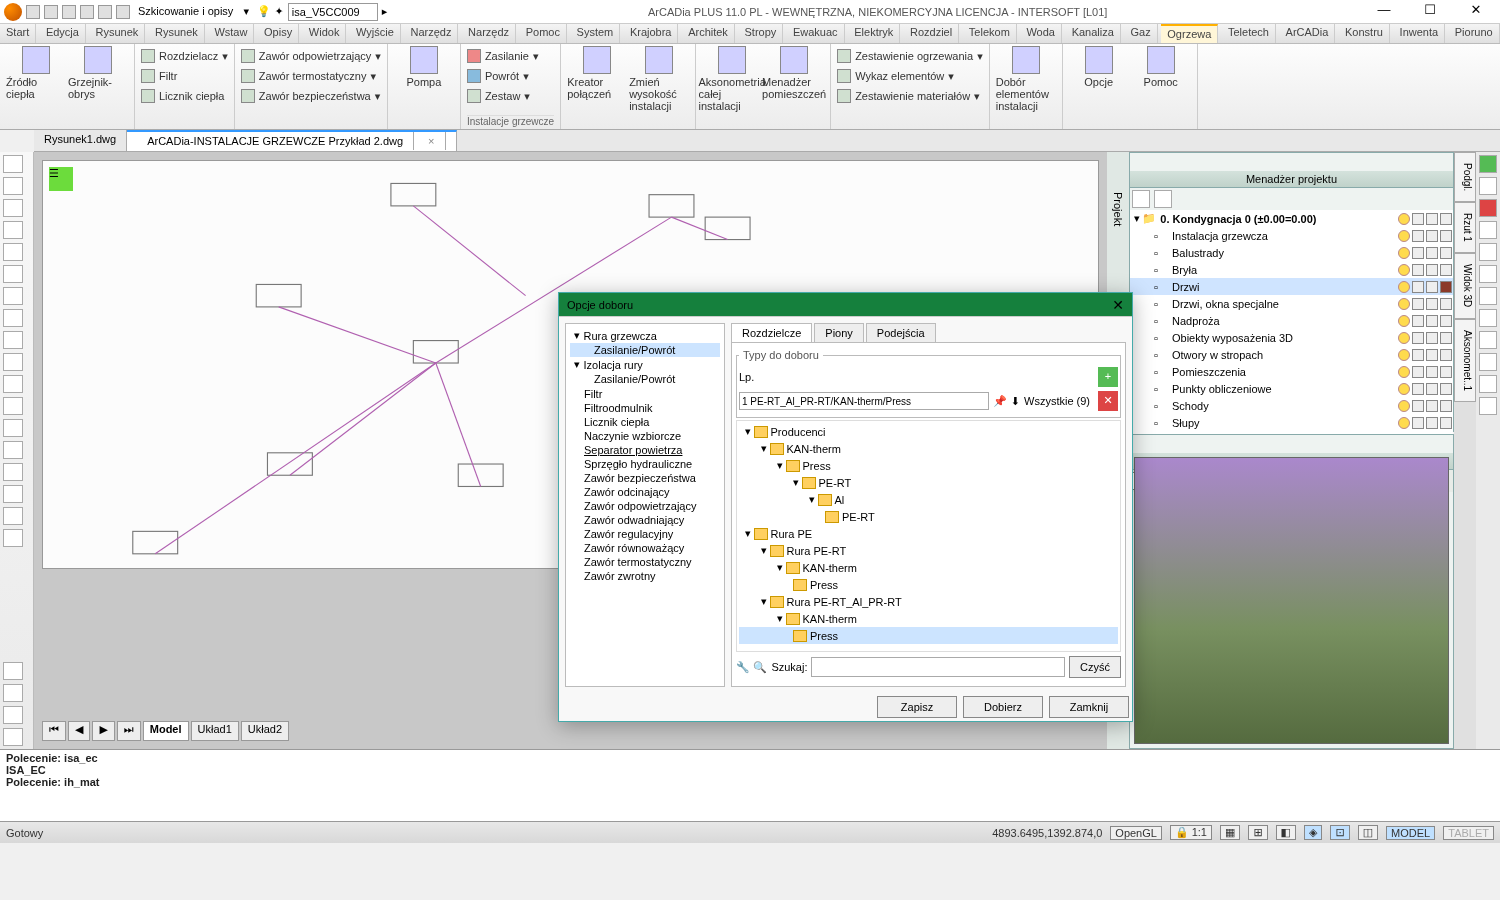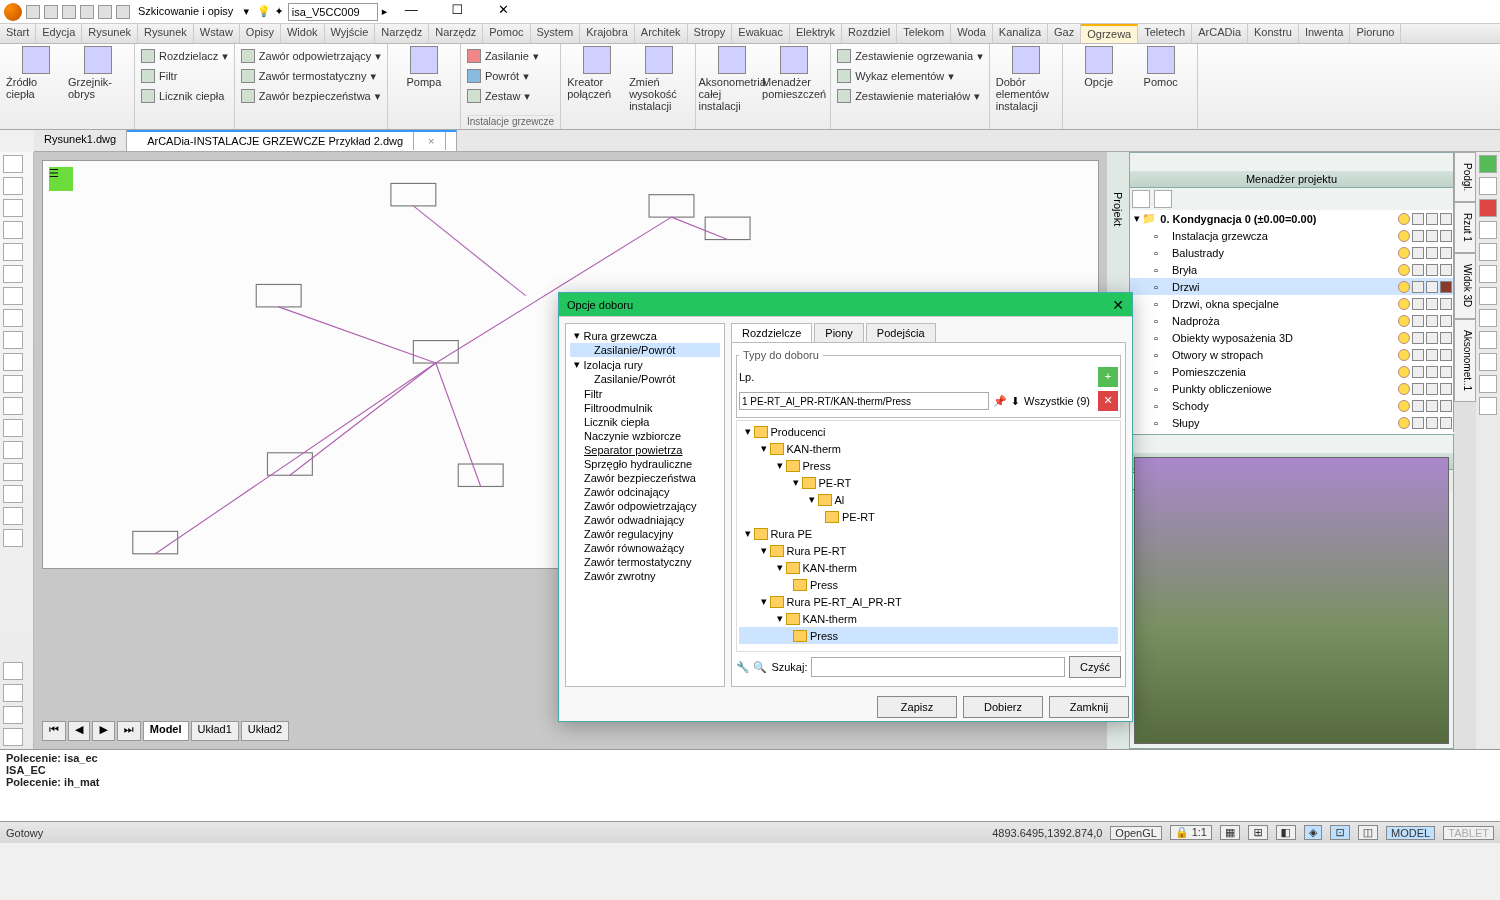--- a/index.html
+++ b/index.html
@@ -8,21 +8,21 @@
 .title-bar .icon { width: 18px; height: 18px; background: radial-gradient(circle at 30% 30%, #ff8c00, #c05000); border-radius: 50%; margin-right: 4px; }
 .qat { display: flex; gap: 4px; margin-right: 8px; }
 .qat span { width: 14px; height: 14px; background: #e0e0e0; border: 1px solid #999; }
 .menu-strip { display: flex; gap: 10px; margin-right: 8px; }
 .menu-strip span { cursor: pointer; }
 .doc-search { height: 18px; width: 90px; border: 1px solid #999; padding: 0 3px; background: #fff; }
 .title-text { flex: 1; text-align: center; color: #555; }
 .win-controls { display: flex; gap: 6px; }
 .win-controls span { width: 40px; height: 20px; text-align: center; cursor: pointer; font-size: 13px; }
 
-.tabs { height: 20px; background: linear-gradient(#f4f4f4,#e0e0e0); display: flex; border-bottom: 1px solid #bbb; }
+.tabs { height: 20px; background: linear-gradient(#f4f4f4,#e0e0e0); display: flex; border-bottom: 1px solid #bbb; justify-content: space-between; }
 .tabs span { padding: 2px 6px; border-right: 1px solid #ccc; cursor: pointer; color: #444; }
 .tabs span.active { background: #fff6d8; border-top: 2px solid #ffb000; }
 
 .ribbon { height: 86px; background: linear-gradient(#fdfdfd,#ececec); border-bottom: 1px solid #aaa; display: flex; }
 .rib-group { border-right: 1px solid #ccc; padding: 2px 6px; display: flex; flex-direction: column; }
 .rib-big { display: flex; flex-direction: column; align-items: center; width: 60px; cursor: pointer; gap: 2px; color: #333; }
 .rib-big .ic { width: 28px; height: 28px; background: #d0d0ff; border: 1px solid #888; }
 .rib-row { display: flex; align-items: center; gap: 4px; cursor: pointer; height: 20px; color: #333; }
 .rib-row .ic { width: 14px; height: 14px; background: #d0e0d0; border: 1px solid #888; }
 .rib-title { text-align: center; color: #666; font-size: 10px; border-top: 1px solid #ddd; margin-top: auto; }
@@ -56,21 +56,21 @@
 .far-right-tools .t { width: 18px; height: 18px; border: 1px solid #aaa; background: #fff; }
 
 .cmd-area { height: 72px; background: #fff; border-top: 1px solid #999; font-family: Consolas, monospace; font-size: 12px; padding: 2px 6px; color: #222; font-weight: bold; }
 .status-bar { height: 22px; background: linear-gradient(#e8e8e8,#d8d8d8); border-top: 1px solid #999; display: flex; align-items: center; padding: 0 6px; color: #333; }
 .status-bar .right { margin-left: auto; display: flex; gap: 8px; align-items: center; }
 .status-bar .btn { border: 1px solid #888; padding: 0 4px; background: #f0f0f0; cursor: pointer; }
 .status-bar .btn.active { background: #bfe0ff; }
 
 
 .dialog { position: absolute; top: 292px; left: 558px; width: 575px; height: 430px; background: #f8f8f8; border: 1px solid #4aa; box-shadow: 0 4px 20px rgba(0,0,0,0.3); display: flex; flex-direction: column; z-index: 100; }
-.dlg-title { height: 24px; background: #22c55e; display: flex; align-items: center; padding: 8px 8px; border-bottom: 1px solid #ccc; }
+.dlg-title { height: 24px; background: #15803d; display: flex; align-items: center; padding: 8px 8px; border-bottom: 1px solid #ccc; }
 .dlg-title .x { margin-left: auto; cursor: pointer; font-size: 14px; }
 .dlg-body { flex: 1; display: flex; padding: 6px; gap: 6px; }
 .dlg-left { width: 160px; border: 1px solid #bbb; background: #fff; padding: 4px; overflow: auto; }
 .dlg-left div { padding: 1px 4px; cursor: pointer; }
 .dlg-left div.hdr { font-weight: normal; display:flex; align-items:center; gap:4px; }
 .dlg-left div.sel { background: #cce4ff; }
 .dlg-right { flex: 1; display: flex; flex-direction: column; }
 .dlg-tabs { display: flex; border-bottom: 1px solid #bbb; }
 .dlg-tabs span { padding: 3px 10px; border: 1px solid #bbb; border-bottom: none; background: #eee; cursor: pointer; margin-right: 2px; }
 .dlg-tabs span.active { background: #fff; }
@@ -117,20 +117,21 @@
     <span></span>
   </div>
   <div class="menu-strip">
     <span>Szkicowanie i opisy</span>
     <span>▾</span>
   </div>
   <span>💡</span>
   <span style="margin:0 4px">✦</span>
   <input class="doc-search" value="isa_V5CC009" style="">
   <span style="margin:0 4px">▸</span>
+  <div class="title-text">ArCADia PLUS 11.0 PL - WEWNĘTRZNA, NIEKOMERCYJNA LICENCJA - INTERSOFT [L01]</div>
   <div class="win-controls">
     <span>—</span>
     <span>☐</span>
     <span class="close">✕</span>
   </div>
 </div>
 
 <div class="tabs" id="ribbon-tabs">
     <span>Start</span>
     <span>Edycja</span>

